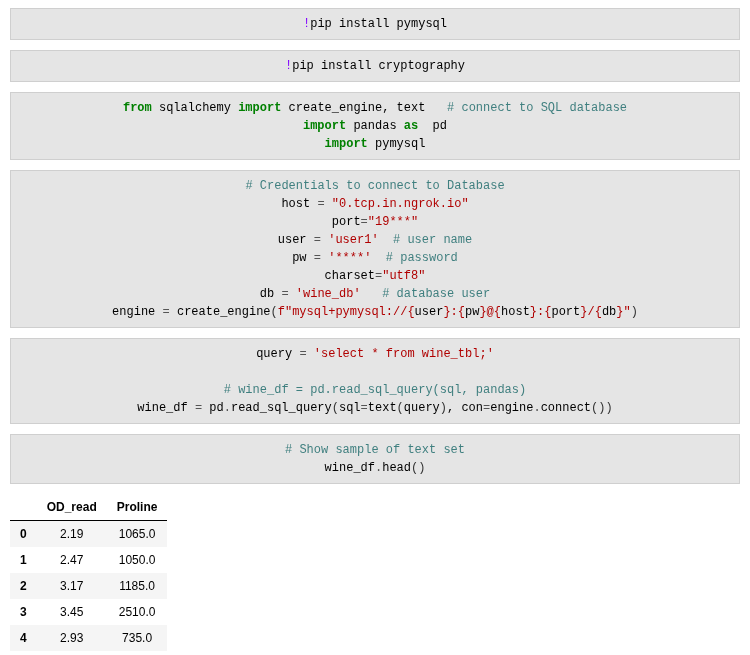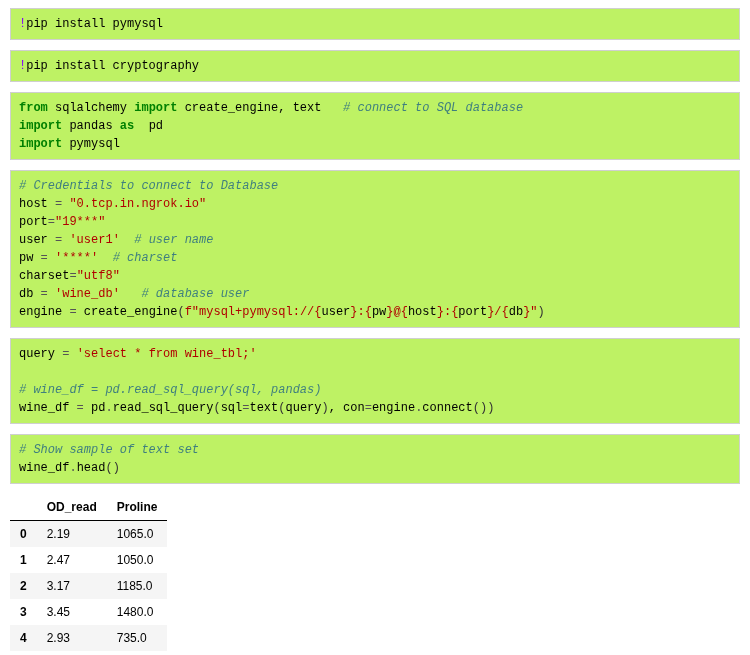--- a/index.html
+++ b/index.html
@@ -4,49 +4,50 @@
 <style>
   body {
     margin: 0;
     padding: 8px 10px;
     font-family: Arial, Helvetica, sans-serif;
     font-size: 12px;
     background: #ffffff;
     width: 730px;
   }
   .code-cell {
-    background: #bef264;
+    background: #e5e5e5;
     border: 1px solid #cfcfcf;
     padding: 6px 8px;
     margin-bottom: 10px;
     font-family: "Courier New", monospace;
     font-size: 12px;
     line-height: 1.5;
     white-space: pre;
     overflow-x: auto;
+    text-align: center;
   }
   .tok-bang   { color: #8000ff; }
   .tok-kw     { color: #008000; font-weight: bold; }
-  .tok-cm     { color: #3f7f7f; font-style: italic; }
+  .tok-cm     { color: #3f7f7f; }
   .tok-str    { color: #b00000; }
   .tok-op     { color: #555555; }
   .tok-plain  { color: #000000; }
   .tok-paren  { color: #333333; }
   .tok-eq     { color: #555555; }
   .tok-interp { color: #000000; }
 
   table.output {
     border-collapse: collapse;
     font-family: Arial, Helvetica, sans-serif;
     font-size: 12px;
     margin-top: 4px;
   }
   table.output th, table.output td {
     padding: 6px 10px;
-    text-align: left;
+    text-align: center;
     border: none;
   }
   table.output thead th {
     border-bottom: 1px solid #000;
     font-weight: bold;
   }
   table.output tbody th {
     font-weight: bold;
     text-align: right;
   }
@@ -68,21 +69,21 @@
 <div class="code-cell"><span class="tok-bang">!</span><span class="tok-plain">pip install cryptography</span></div>
 
 <div class="code-cell"><span class="tok-kw">from</span><span class="tok-plain"> sqlalchemy </span><span class="tok-kw">import</span><span class="tok-plain"> create_engine, text   </span><span class="tok-cm"># connect to SQL database</span>
 <span class="tok-kw">import</span><span class="tok-plain"> pandas </span><span class="tok-kw">as</span><span class="tok-plain">  pd</span>
 <span class="tok-kw">import</span><span class="tok-plain"> pymysql</span></div>
 
 <div class="code-cell"><span class="tok-cm"># Credentials to connect to Database</span>
 <span class="tok-plain">host </span><span class="tok-eq">=</span><span class="tok-plain"> </span><span class="tok-str">"0.tcp.in.ngrok.io"</span>
 <span class="tok-plain">port</span><span class="tok-eq">=</span><span class="tok-str">"19***"</span>
 <span class="tok-plain">user </span><span class="tok-eq">=</span><span class="tok-plain"> </span><span class="tok-str">'user1'</span><span class="tok-cm">  # user name</span>
-<span class="tok-plain">pw </span><span class="tok-eq">=</span><span class="tok-plain"> </span><span class="tok-str">'****'</span><span class="tok-cm">  # charset</span>
+<span class="tok-plain">pw </span><span class="tok-eq">=</span><span class="tok-plain"> </span><span class="tok-str">'****'</span><span class="tok-cm">  # password</span>
 <span class="tok-plain">charset</span><span class="tok-eq">=</span><span class="tok-str">"utf8"</span>
 <span class="tok-plain">db </span><span class="tok-eq">=</span><span class="tok-plain"> </span><span class="tok-str">'wine_db'</span><span class="tok-cm">   # database user</span>
 <span class="tok-plain">engine </span><span class="tok-eq">=</span><span class="tok-plain"> create_engine</span><span class="tok-paren">(</span><span class="tok-str">f"mysql+pymysql://{</span><span class="tok-interp">user</span><span class="tok-str">}:{</span><span class="tok-interp">pw</span><span class="tok-str">}@{</span><span class="tok-interp">host</span><span class="tok-str">}:{</span><span class="tok-interp">port</span><span class="tok-str">}/{</span><span class="tok-interp">db</span><span class="tok-str">}"</span><span class="tok-paren">)</span></div>
 
 <div class="code-cell"><span class="tok-plain">query </span><span class="tok-eq">=</span><span class="tok-plain"> </span><span class="tok-str">'select * from wine_tbl;'</span>
 
 <span class="tok-cm"># wine_df = pd.read_sql_query(sql, pandas)</span>
 <span class="tok-plain">wine_df </span><span class="tok-eq">=</span><span class="tok-plain"> pd</span><span class="tok-op">.</span><span class="tok-plain">read_sql_query</span><span class="tok-paren">(</span><span class="tok-plain">sql</span><span class="tok-eq">=</span><span class="tok-plain">text</span><span class="tok-paren">(</span><span class="tok-plain">query</span><span class="tok-paren">)</span><span class="tok-plain">, con</span><span class="tok-eq">=</span><span class="tok-plain">engine</span><span class="tok-op">.</span><span class="tok-plain">connect</span><span class="tok-paren">(</span><span class="tok-paren">)</span><span class="tok-paren">)</span></div>
 
 <div class="code-cell"><span class="tok-cm"># Show sample of text set</span>
@@ -108,21 +109,21 @@
       <td>1050.0</td>
     </tr>
     <tr>
       <th>2</th>
       <td>3.17</td>
       <td>1185.0</td>
     </tr>
     <tr>
       <th>3</th>
       <td>3.45</td>
-      <td>1480.0</td>
+      <td>2510.0</td>
     </tr>
     <tr>
       <th>4</th>
       <td>2.93</td>
       <td>735.0</td>
     </tr>
   </tbody>
 </table>
 
 </body></html>

